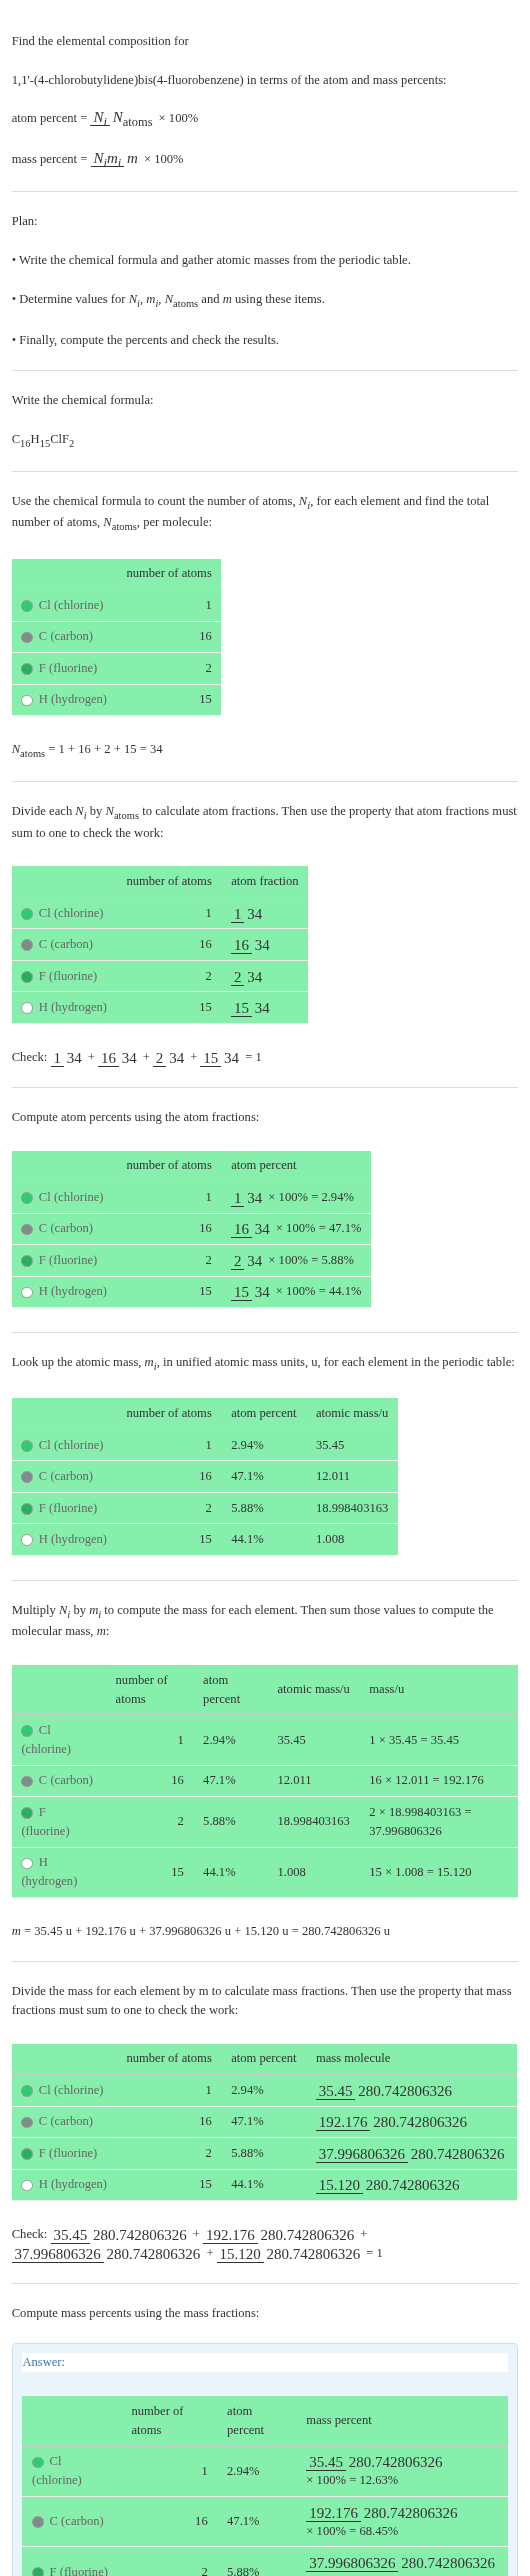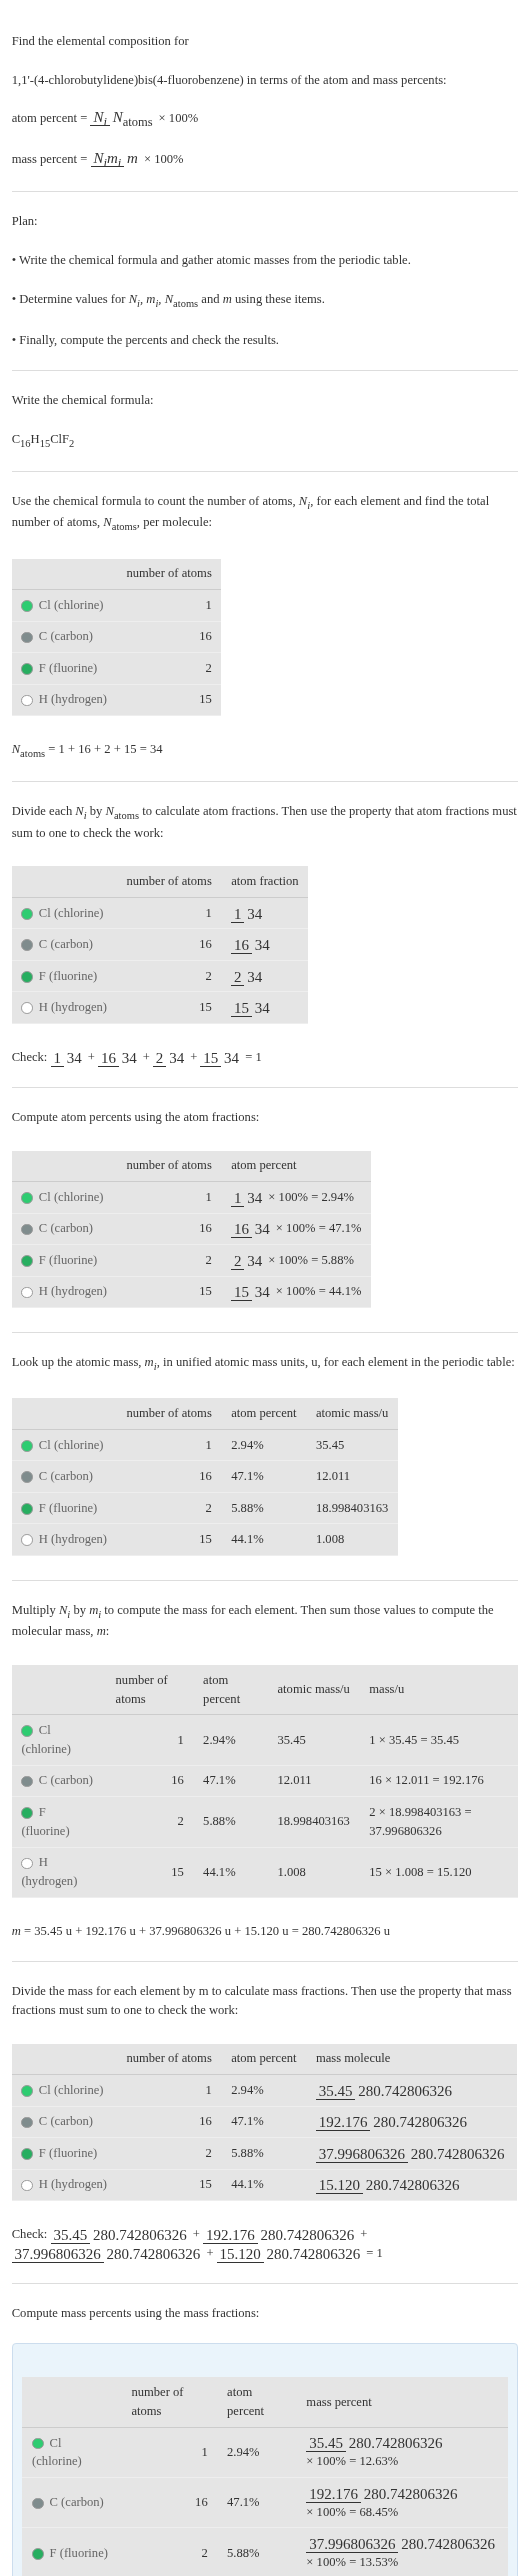--- a/index.html
+++ b/index.html
@@ -1,18 +1,18 @@
 <!DOCTYPE html>
 <html><head>
 <meta charset="utf-8">
 <style>
 body{font-family:Georgia,serif;color:#333;background:#fff;margin:0;padding:11.7px;width:530px;box-sizing:border-box;font-size:12.6px;line-height:1.5}
 hr{border:none;border-top:1px solid #ddd;margin:13.6px 0}
 p{margin:20px 0}
-table{border-collapse:collapse;margin:24px 0;background:#e5e5e5}
+table{border-collapse:collapse;margin:24px 0;background:#86efac}
 th{font-weight:normal;text-align:left;padding:5.8px 9.7px;border-bottom:1px solid #ccc}
 td{padding:5.8px 9.7px;border-bottom:1px solid #eee}
 .dot{display:inline-block;width:9.7px;height:9.7px;border-radius:50%;margin-right:5.8px;vertical-align:middle;border:1px solid #999}
 .cl{background:#2ecc71}.c{background:#7f8c8d}.f{background:#27ae60}.h{background:#fff}
 .frac{display:inline-block;vertical-align:middle;text-align:center;font-size:15px;line-height:1.1}
 .frac .n{border-bottom:1px solid #333;padding:0 2.9px}
 .frac .d{padding:0 2.9px}
 .answer{background:#eaf4fb;border:1px solid #cde;border-radius:3.9px;padding:9.7px;margin-top:9.7px}
 .answer .h{color:#3a7aa6;font-weight:normal;margin-bottom:7.8px}
 .mono{font-family:Liberation Serif, serif}
@@ -265,20 +265,21 @@
 </tbody>
   </table>
 
 <p><span>Check: </span><span class="frac"><span class="n">35.45</span><span class="d">280.742806326</span></span> + <span class="frac"><span class="n">192.176</span><span class="d">280.742806326</span></span> + <span class="frac"><span class="n">37.996806326</span><span class="d">280.742806326</span></span> + <span class="frac"><span class="n">15.120</span><span class="d">280.742806326</span></span><span> = 1</span></p>
 
 <hr>
 
 <p>Compute mass percents using the mass fractions:</p>
 
 <div class="answer">
+<div class="h">Answer:</div>
 <table>
 <tbody>
         <tr>
           <th></th>
           <th>number of atoms</th>
           <th>atom percent</th>
           <th>mass percent</th>
         </tr>
 <tr>
           <td class="row-el"><span class="dot cl"></span><span>Cl (chlorine)</span></td>

